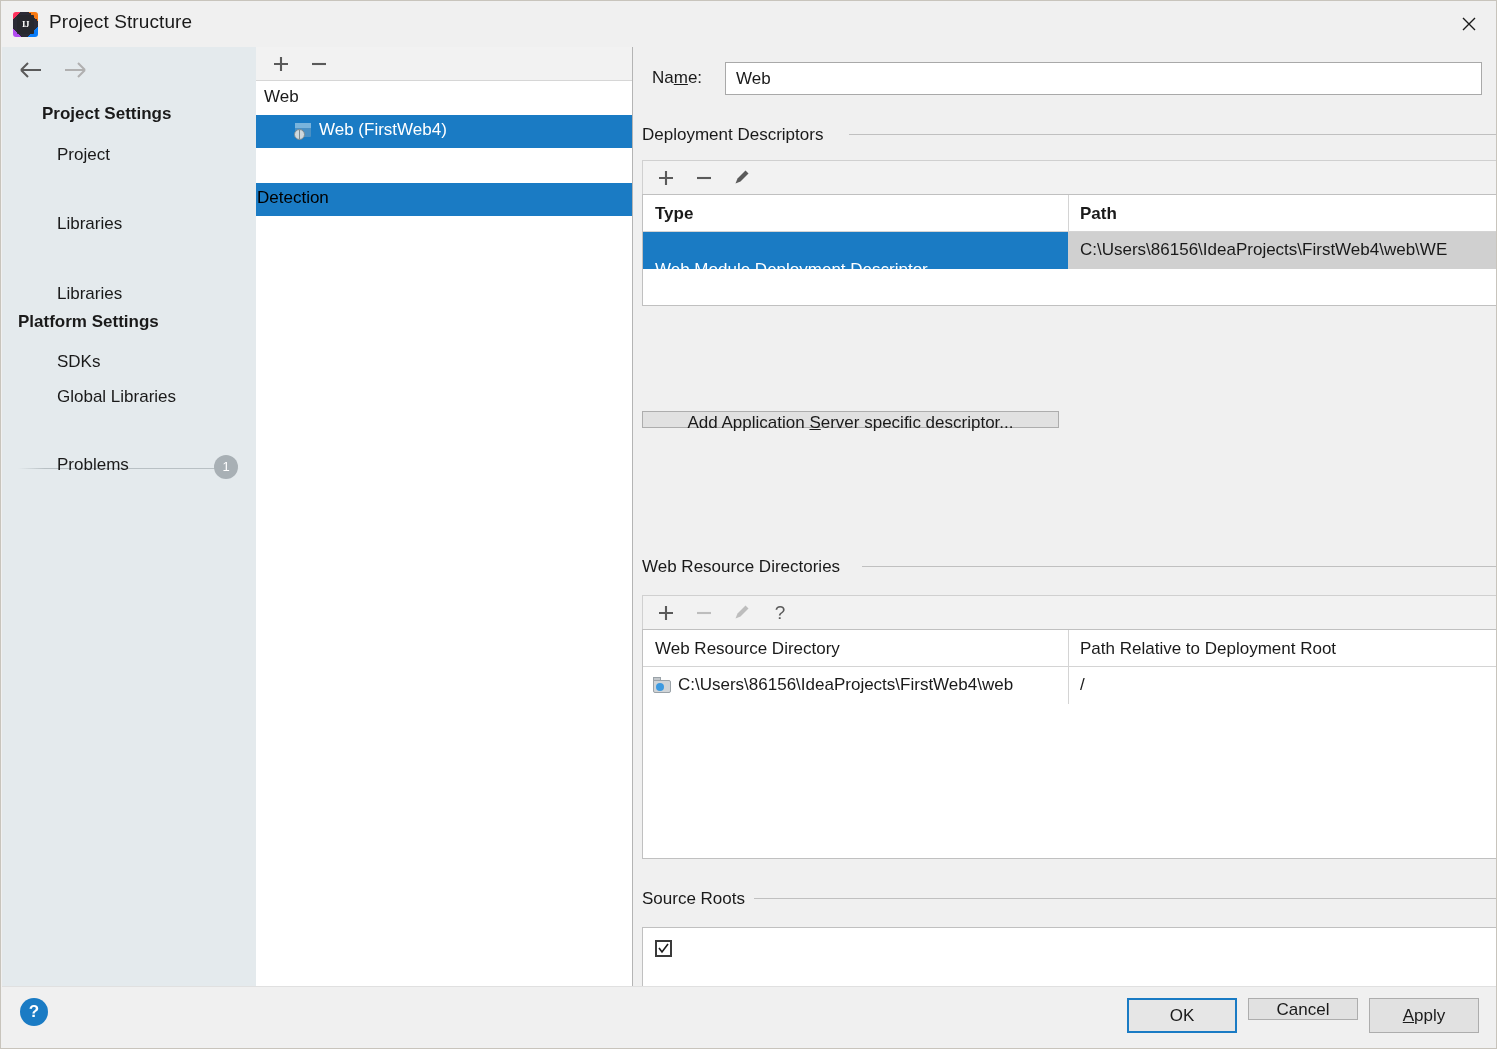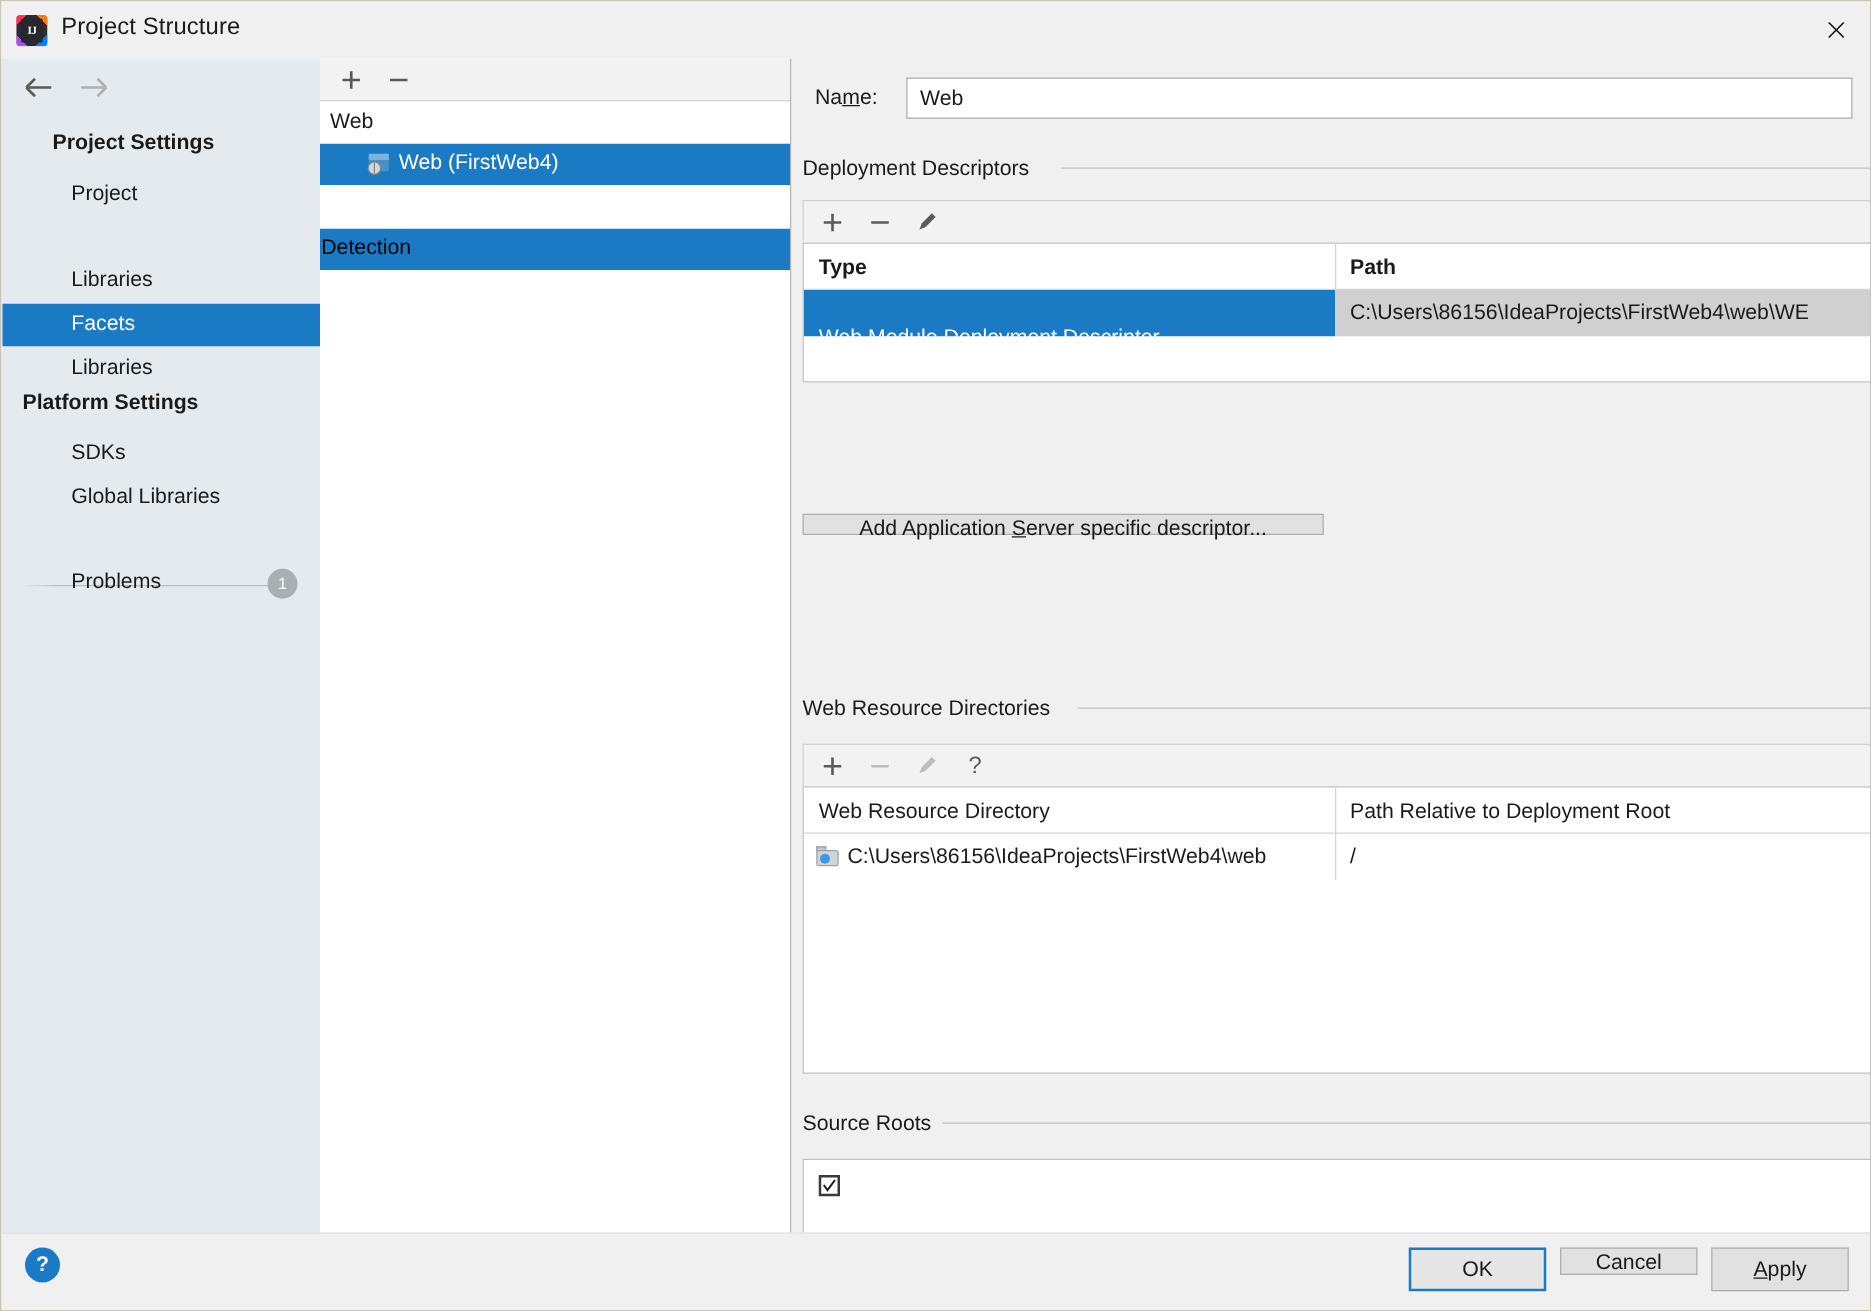--- a/index.html
+++ b/index.html
@@ -339,23 +339,20 @@
     </div>
 
     <div class="sec-header" style="top:57px;margin-left:24px;">Project Settings</div>
 
     <div class="nav-item" style="top:92px;">
       <span class="lbl">Project</span>
     </div>
     <div class="nav-item" style="top:161px;">
       <span class="lbl">Libraries</span>
     </div>
-    <div class="nav-item selected" style="top:196px;">
-      <span class="lbl">Facets</span>
-    </div>
     <div class="nav-item" style="top:231px;">
       <span class="lbl">Libraries</span>
     </div>
 
     <div class="sec-header" style="top:265px;">Platform Settings</div>
 
     <div class="nav-item" style="top:334px;">
       <span class="lbl">Global Libraries</span>
     </div>
     <div class="nav-item" style="top:299px;">

